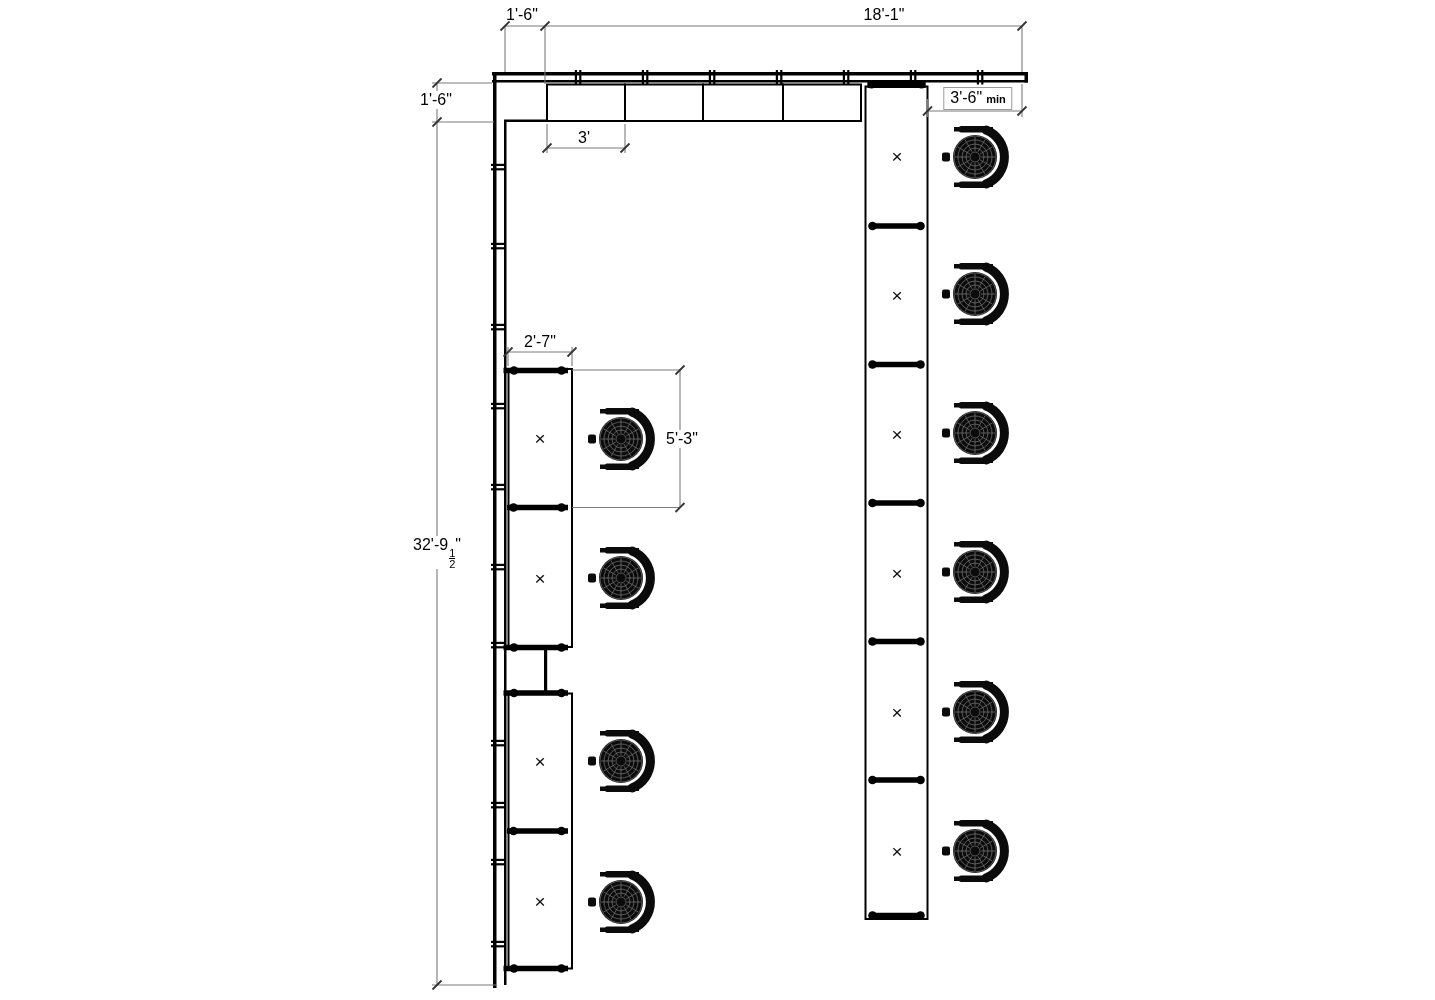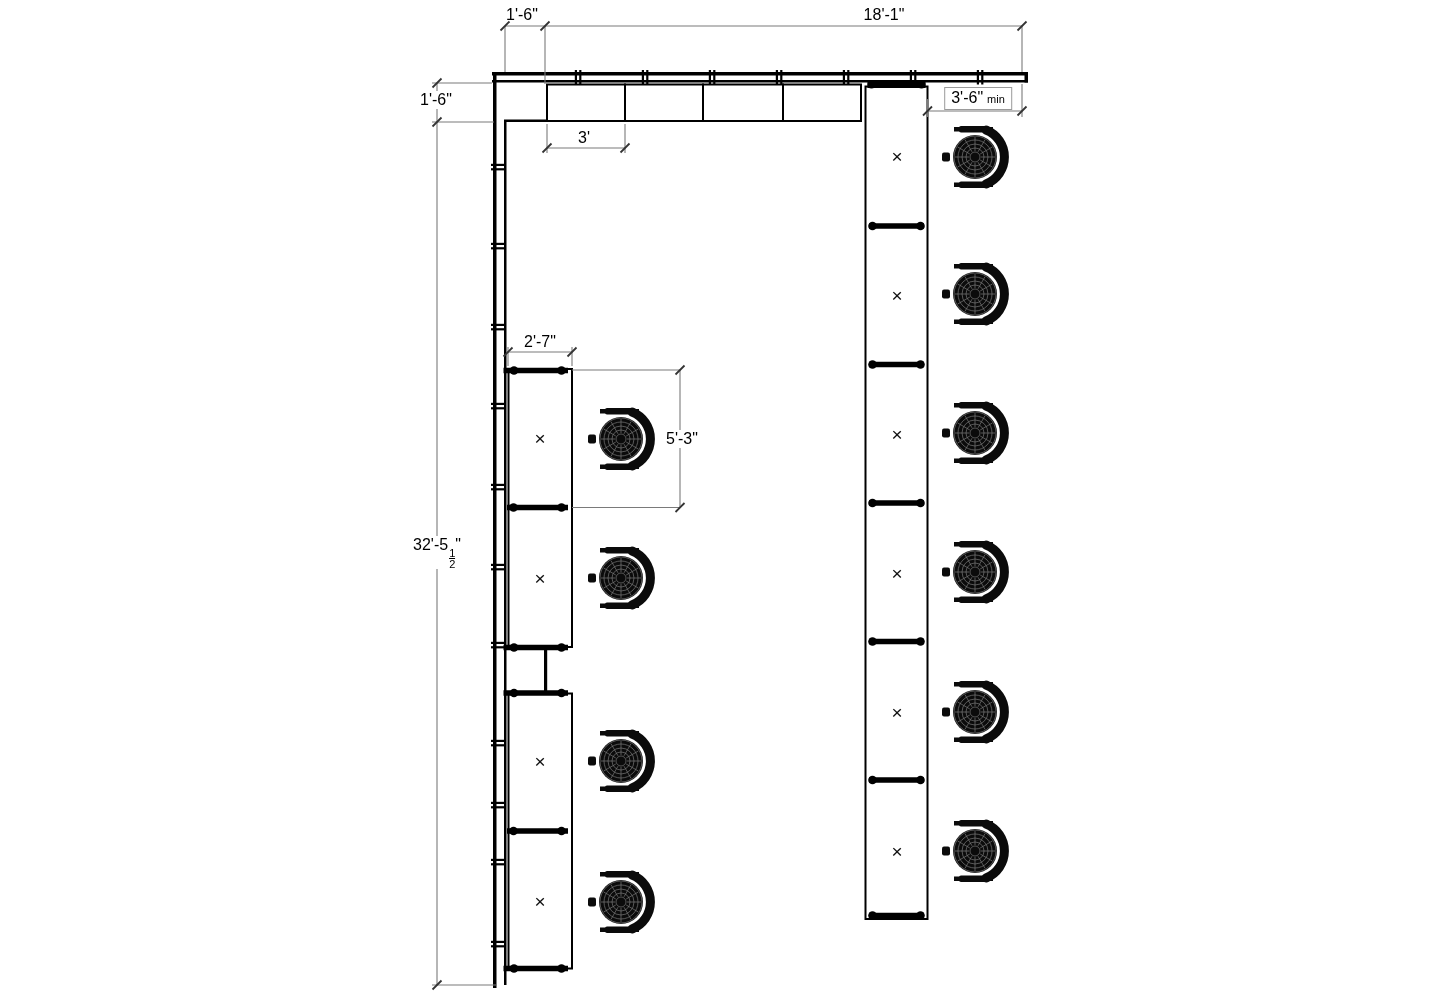--- a/index.html
+++ b/index.html
@@ -3,21 +3,21 @@
 <meta charset="utf-8">
 <style>
   html,body{margin:0;padding:0;background:#fff;}
   .plan{position:relative;width:1435px;height:1000px;background:#fff;
         font-family:"Liberation Sans",sans-serif;overflow:hidden;}
   .plan svg{position:absolute;left:0;top:0;}
   .dim-label{position:absolute;transform:translateX(-50%);font-size:16px;color:#000;
              white-space:nowrap;line-height:18px;text-align:center;}
   .bg{background:#fff;padding:0 3px;}
   .boxed{border:1px solid #9a9a9a;padding:1px 6px;}
-  .small-suffix{font-size:11px;margin-left:4px;}
+  .small-suffix{font-size:11px;margin-left:4px;font-weight:bold;}
   .frac{display:inline-flex;flex-direction:column;text-align:center;font-size:11px;
         line-height:10px;vertical-align:-7px;margin-left:1px;}
   .frac .den{border-top:1px solid #000;}
   .xmark{font-family:"Liberation Sans",sans-serif;}
 </style>
 </head>
 <body>
 
 <div class="plan">
 
@@ -270,21 +270,21 @@
   </g>
 </svg>
 
 <div class="dim-label" style="left:522px;top:6px;">1'-6"</div>
 
 <div class="dim-label" style="left:884px;top:6px;">18'-1"</div>
 
 <div class="dim-label bg" style="left:436px;top:91px;">1'-6"</div>
 
 <div class="dim-label bg" style="left:437px;top:536px;">
-  <span>32'-5</span><span class="frac">
+  <span>32'-9</span><span class="frac">
         <span class="num">1</span>
         <span class="den">2</span>
       </span><span>"</span>
 </div>
 
 <div class="dim-label" style="left:584px;top:129px;">3'</div>
 
 <div class="dim-label bg boxed" style="left:978px;top:87px;">
   <span>3'-6"</span><span class="small-suffix">min</span>
 </div>

